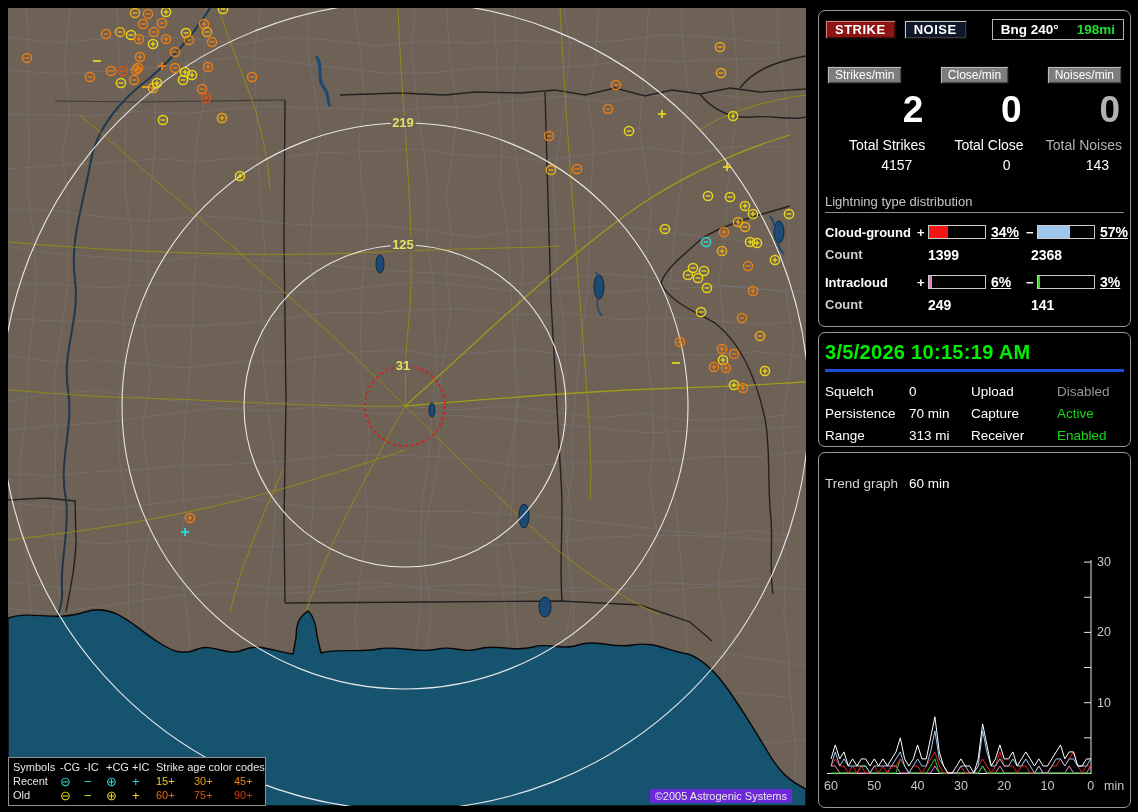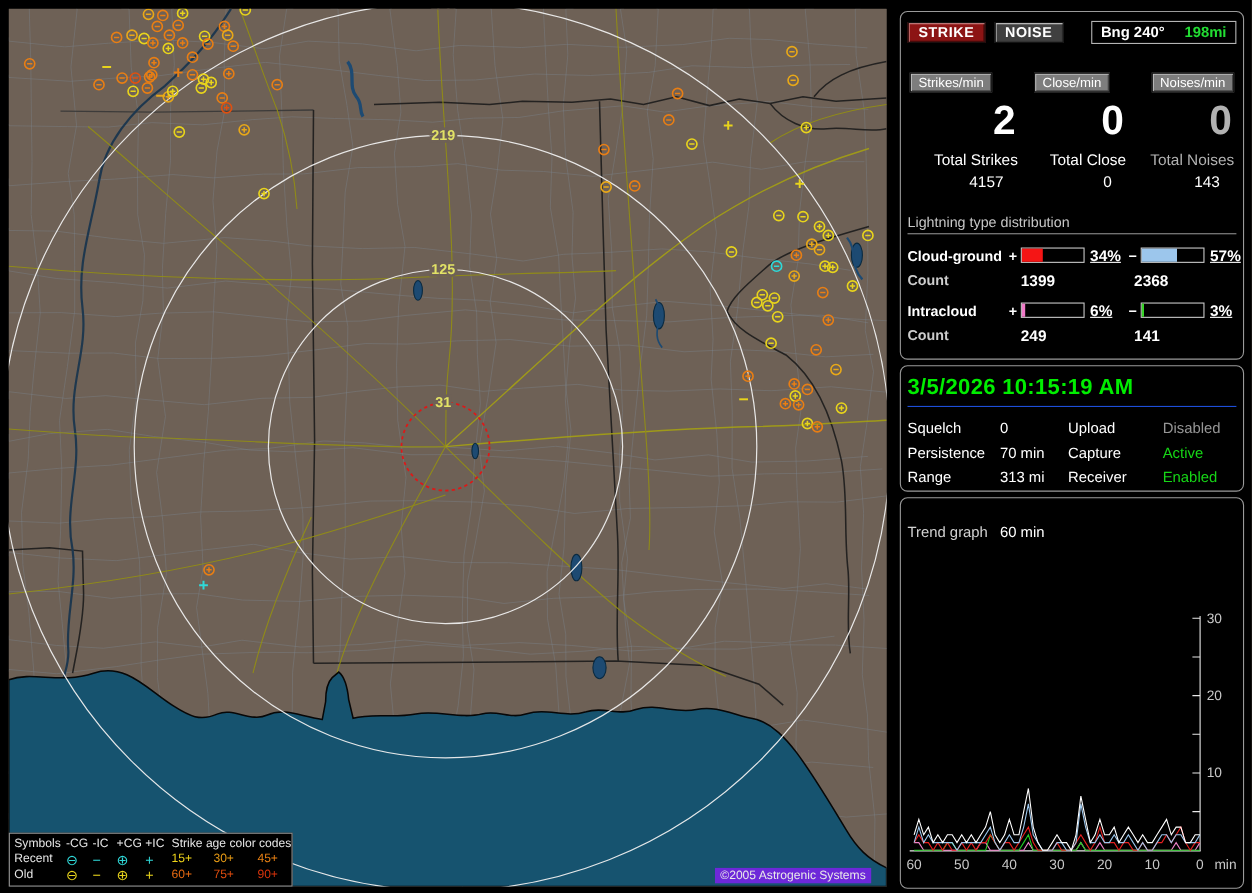--- a/index.html
+++ b/index.html
@@ -17,21 +17,21 @@
   .copyright{position:absolute;right:14px;bottom:3px;background:#6d28d9;color:#e9e9e9;
              font-size:11px;padding:1px 5px;}
   .side{position:absolute;left:818px;top:0;width:313px;height:812px;}
   .box{position:absolute;left:0;width:313px;background:#000;border:1px solid #9a9a9a;
        border-radius:7px;box-sizing:border-box;padding:8px 6px;}
   .box1{top:10px;height:317px}.box2{top:332px;height:115px}.box3{top:452px;height:356px}
   .toprow{display:flex;align-items:center;gap:8px;}
   .btn{font-weight:bold;font-size:13px;padding:1px 9px;border:1px solid #101010;
        letter-spacing:.5px;cursor:default;}
   .btn.strike{background:#8c1414;box-shadow:inset 1px 1px 0 #cf8080,inset -1px -1px 0 #420808;}
-  .btn.noise{background:#404040;box-shadow:inset 1px 1px 0 #c9c9c9,inset -1px -1px 0 #3a3a3a;}
+  .btn.noise{background:#0f172a;box-shadow:inset 1px 1px 0 #c9c9c9,inset -1px -1px 0 #3a3a3a;}
   .bng{margin-left:auto;border:1px solid #b5b5b5;padding:2px 8px;font-weight:bold;
        font-size:13.5px;display:flex;gap:18px;background:#000;}
   .grn{color:#22dd33}
   .counters{display:flex;justify-content:space-between;margin-top:26px;padding:0 2px;}
   .ccol{display:flex;flex-direction:column;align-items:flex-end;width:99px;}
   .clabel{align-self:flex-start;background:#7d7d7d;color:#fff;font-size:12px;
           padding:1px 7px;border:1px solid #111;
           box-shadow:inset 1px 1px 0 #bdbdbd,inset -1px -1px 0 #454545;white-space:nowrap;}
   .ccol:nth-child(2) .clabel{align-self:center}
   .ccol:nth-child(3) .clabel{align-self:flex-end}
@@ -44,21 +44,21 @@
   .drow{display:grid;grid-template-columns:92px 11px 58px 40px 11px 58px auto;
         align-items:center;margin-top:11px;font-size:13px;}
   .drow .lbl{font-weight:bold}
   .sign{font-weight:bold}
   .bar{width:56px;height:12px;border:1px solid #c9c9c9;background:#000;}
   .bar i{display:block;height:100%;width:0%}
   .pct{font-weight:bold;font-size:14px;padding-left:5px;text-decoration:underline;}
   .crow{display:grid;grid-template-columns:103px 103px auto;margin-top:7px;font-size:13px;}
   .crow .lbl{color:#cdcdcd;font-weight:bold}
   .crow .val{font-weight:bold;font-size:14px}
-  .clock{color:#00ee00;font-size:20px;font-weight:bold;border-bottom:1px solid #1d4ed8;
+  .clock{color:#00ee00;font-size:20px;font-weight:bold;border-bottom:3px solid #1d4ed8;
          padding-bottom:5px;letter-spacing:.3px;white-space:nowrap;}
   .settings{display:grid;grid-template-columns:84px 62px 86px auto;row-gap:7px;
             margin-top:12px;font-size:13.5px;}
   .green{color:#16d616}.gray{color:#969696}
   .stats{display:grid;grid-template-columns:84px 62px 72px auto;row-gap:9px;
          font-size:13.5px;margin-top:2px;}
   .stats .lbl,.tlbl{color:#d2d2d2}
   .trendrow{display:grid;grid-template-columns:84px auto;margin-top:15px;font-size:13.5px;}
   #trend-svg{position:absolute;left:4px;bottom:5px;}
 </style>

